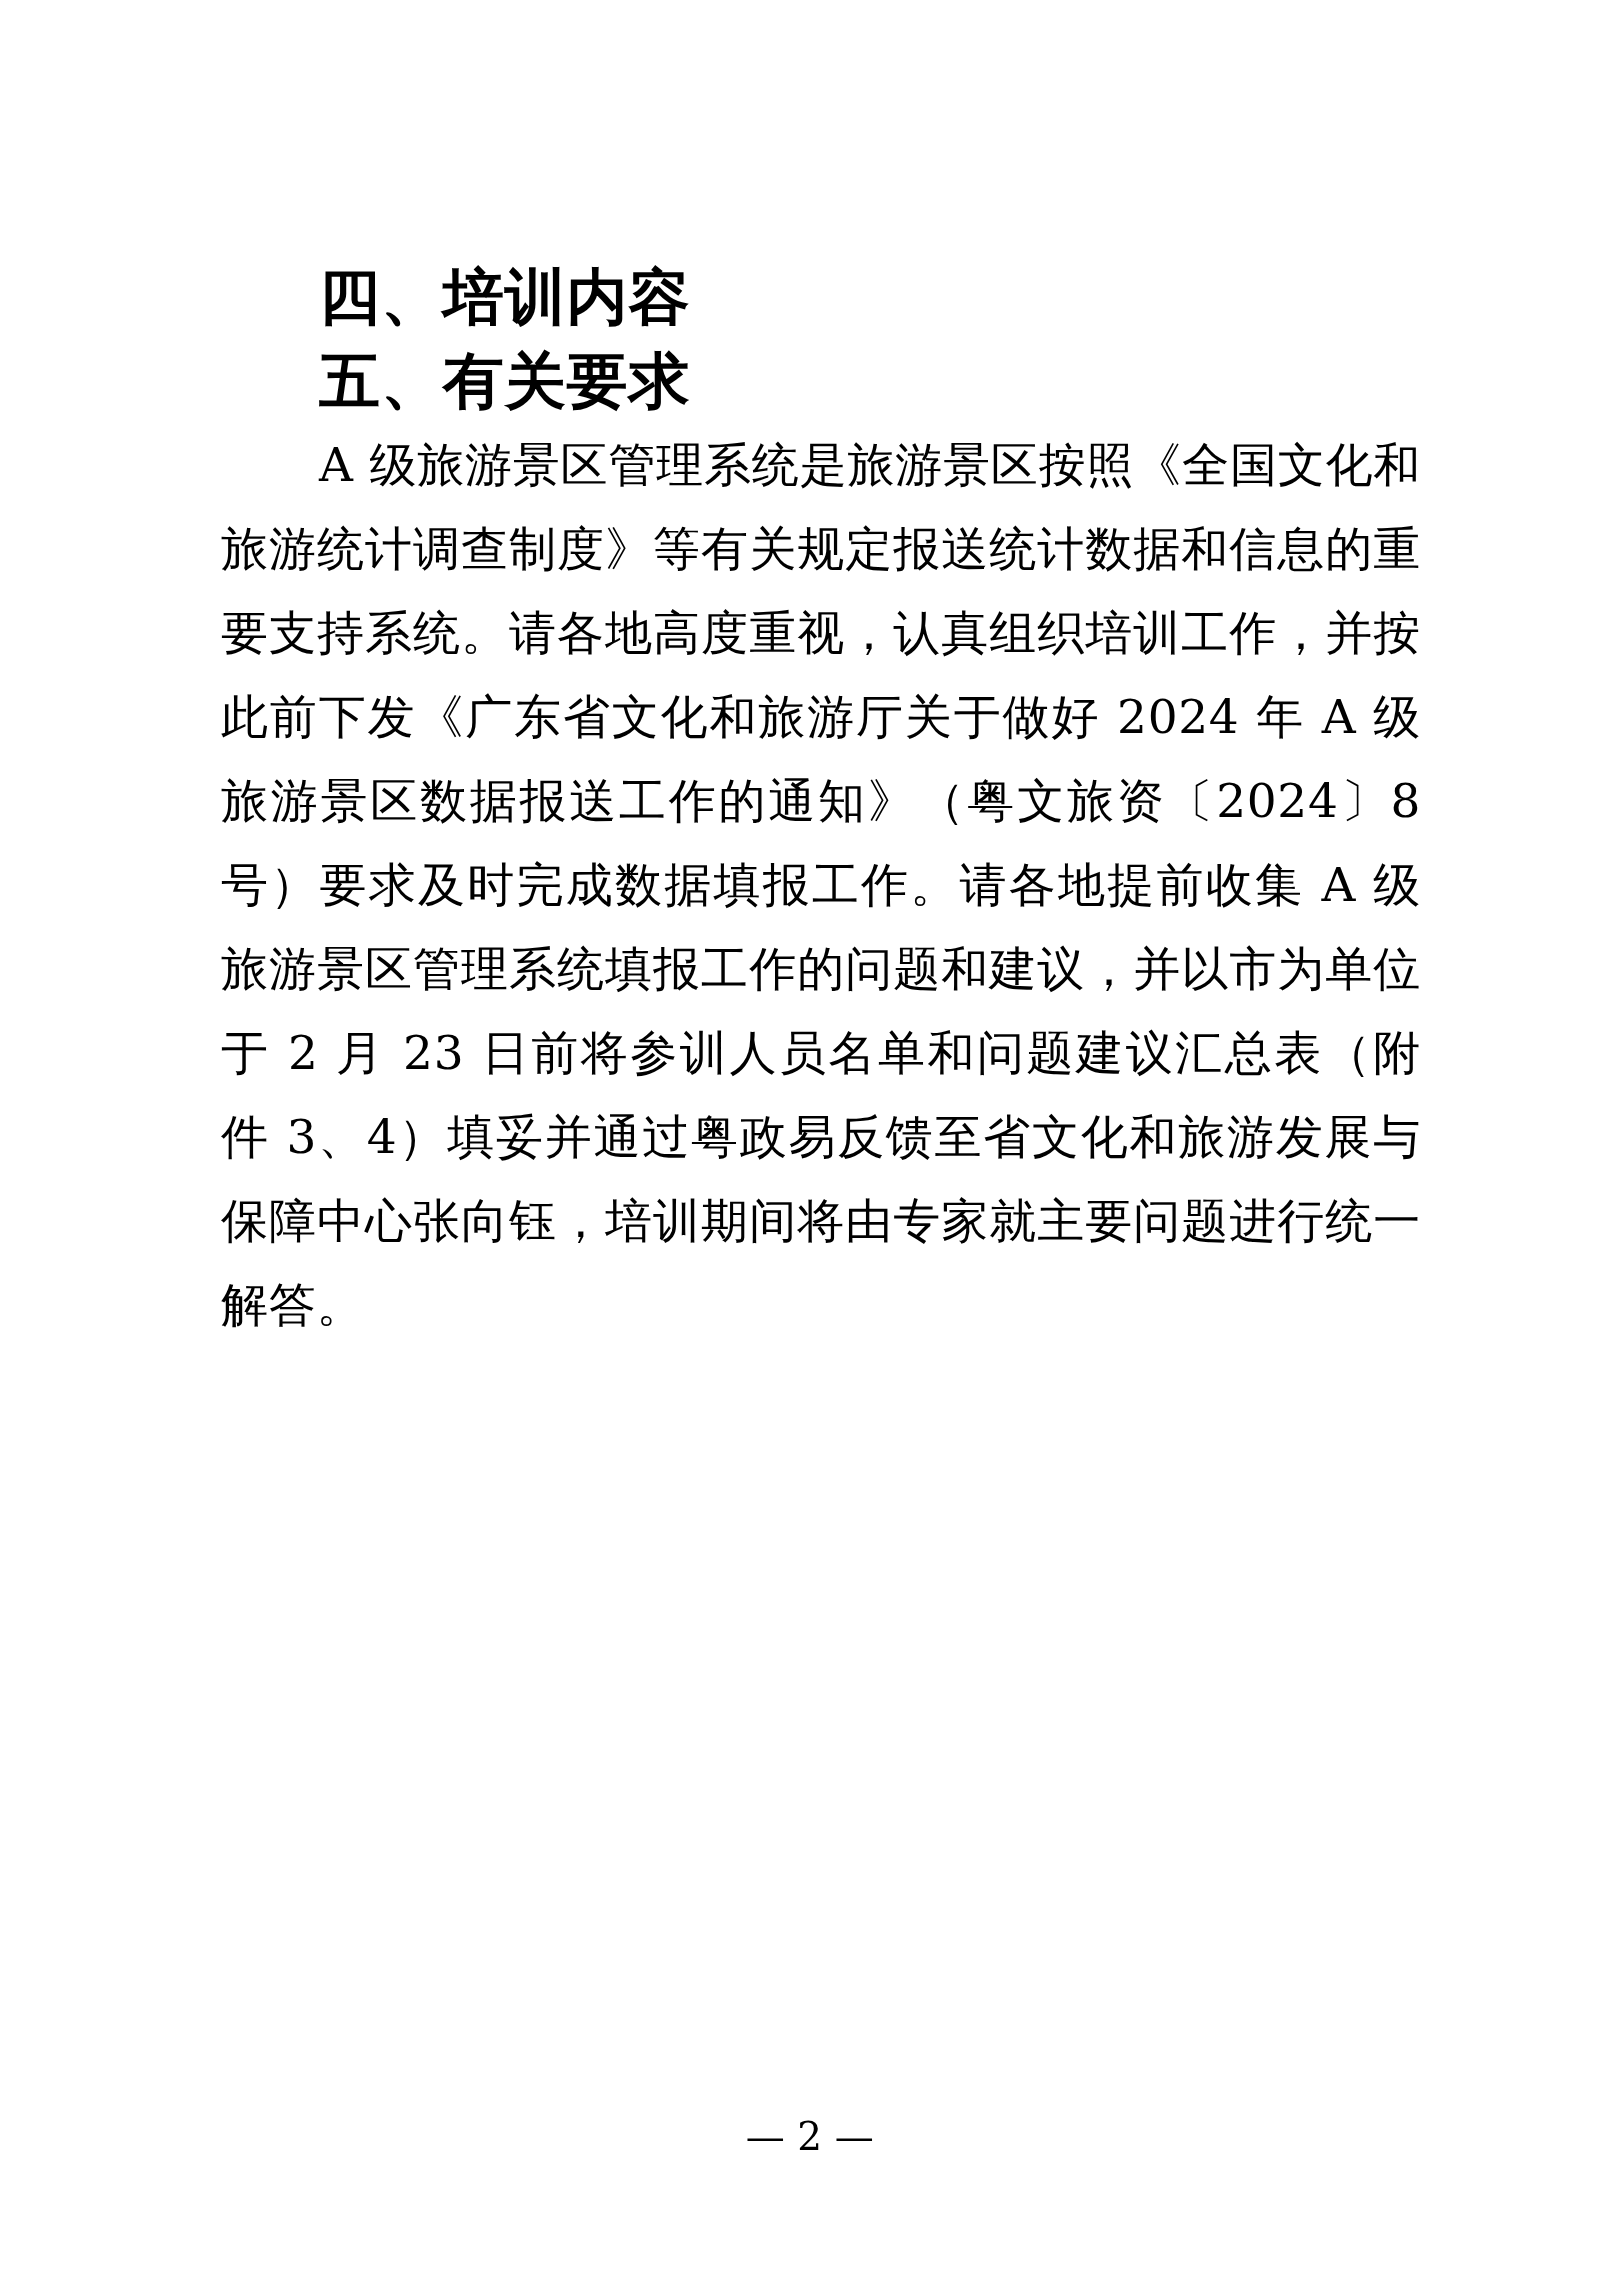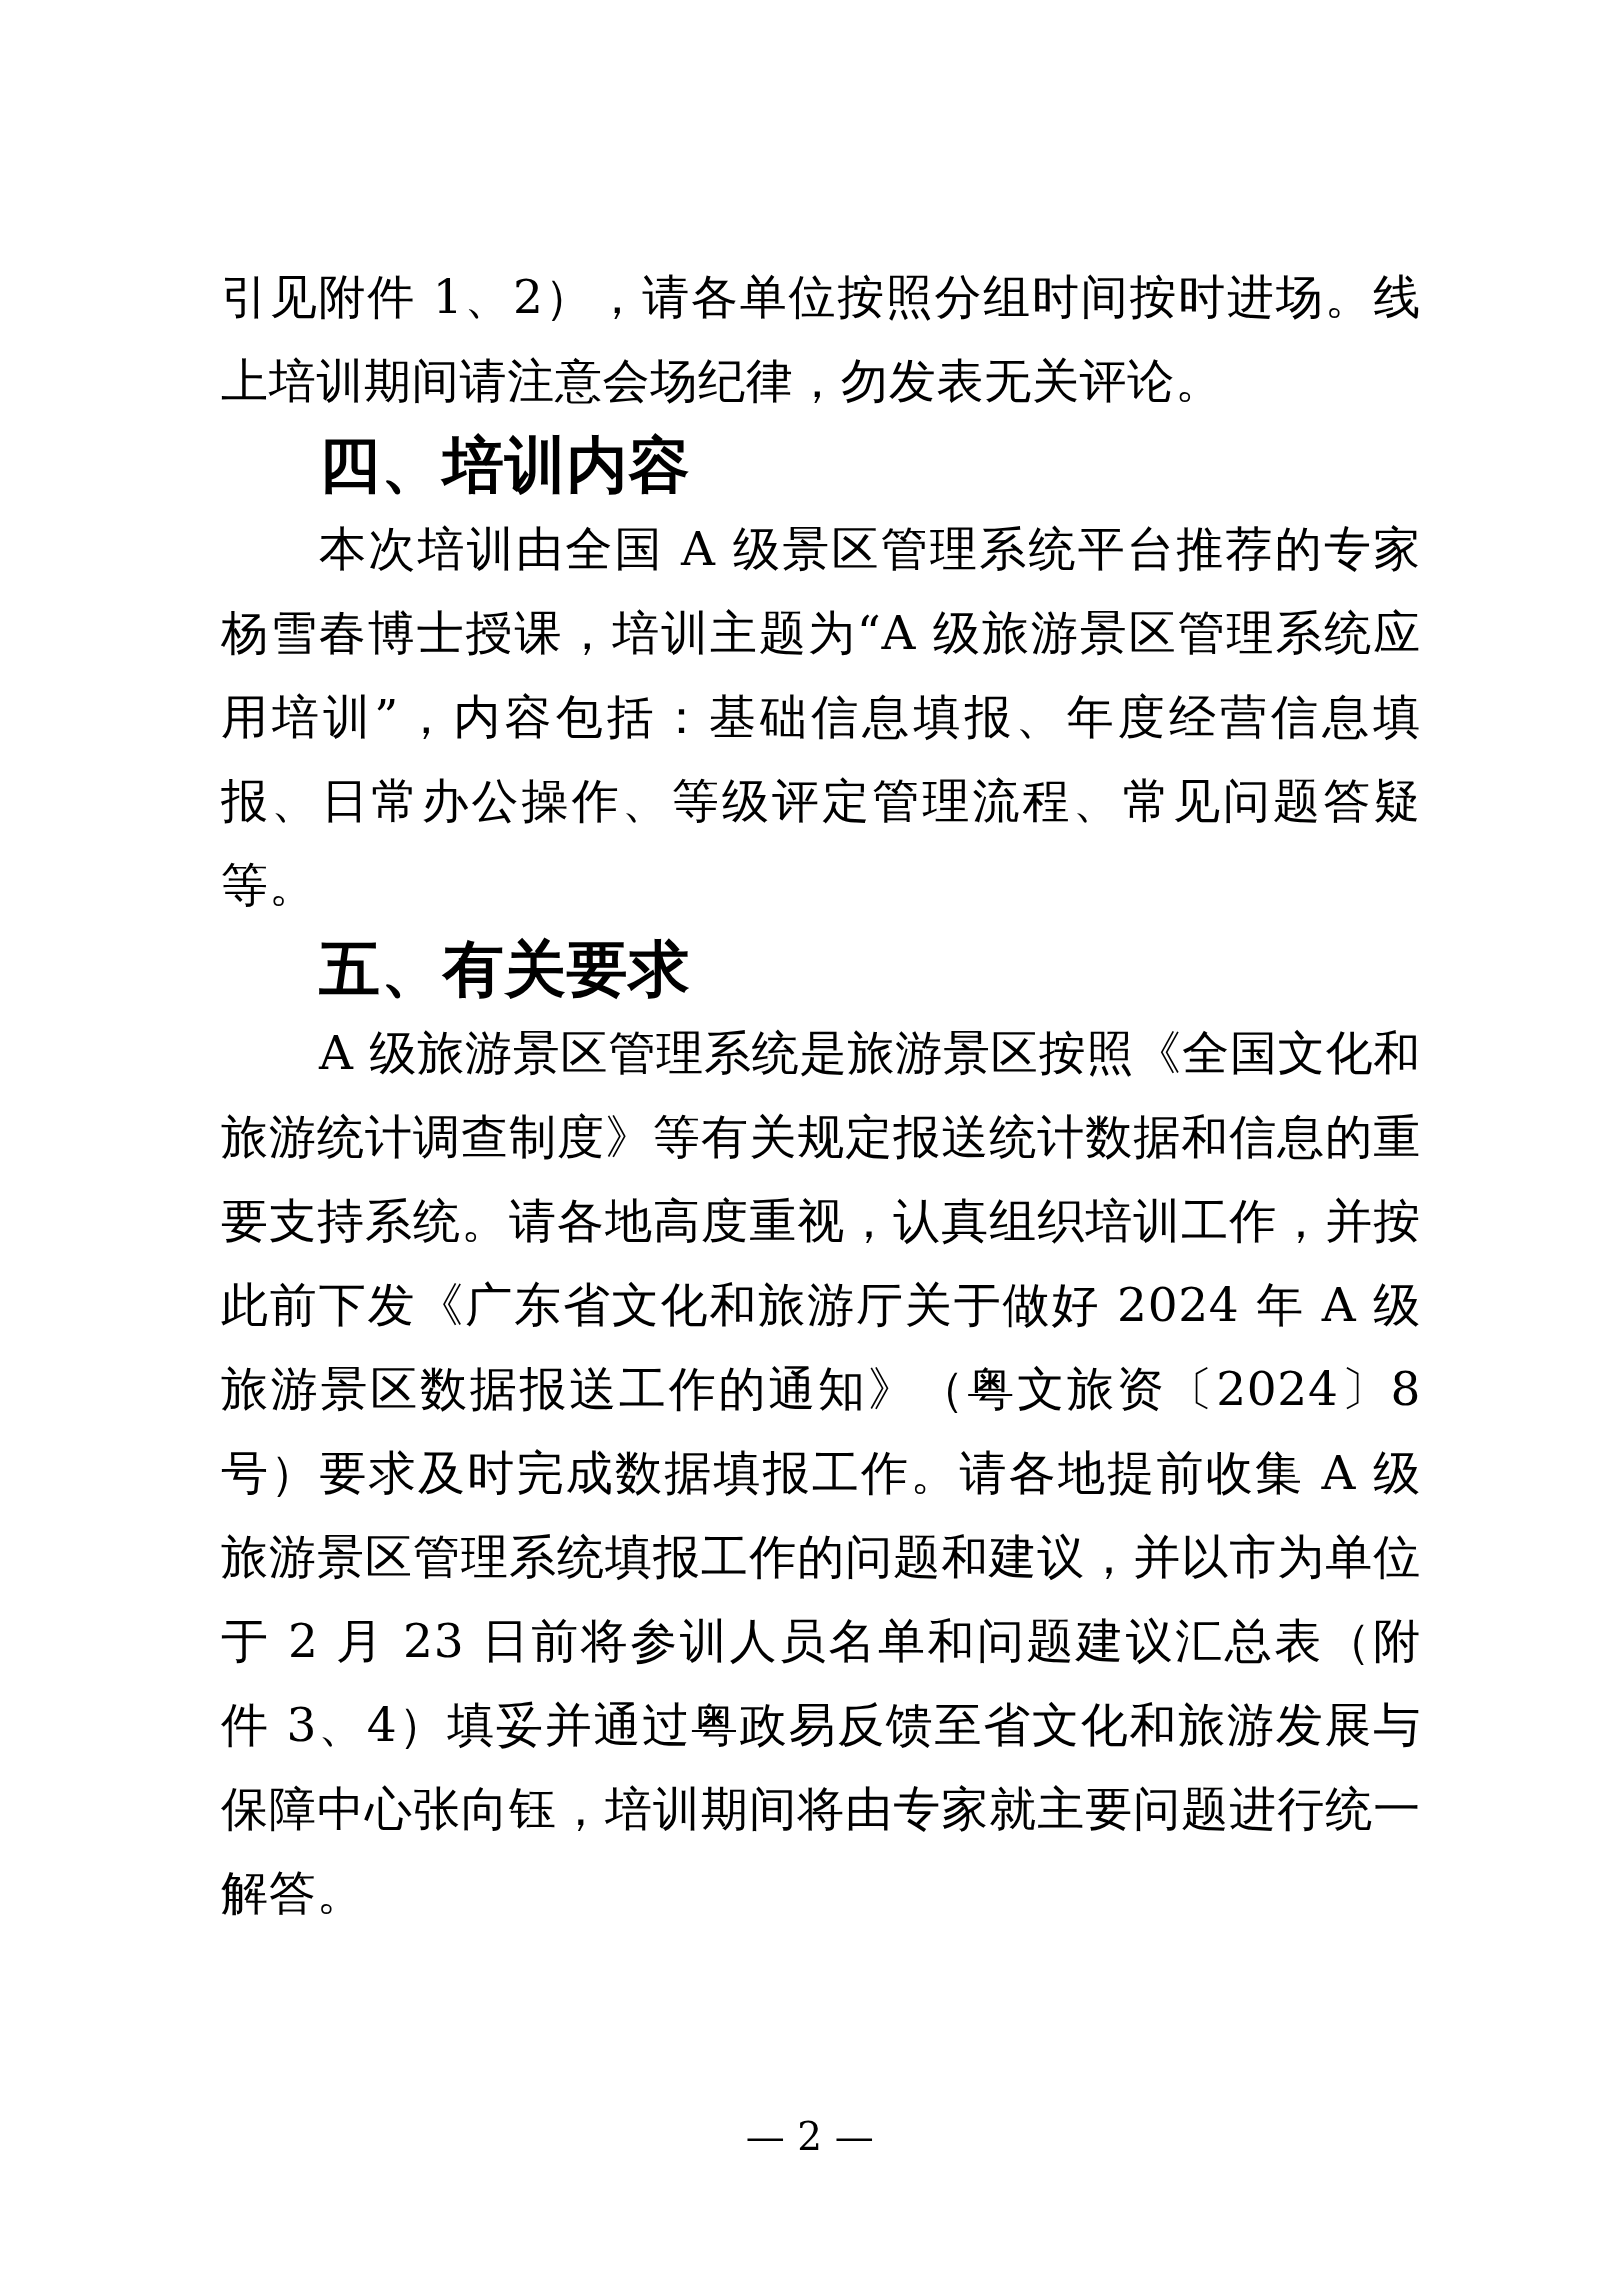--- a/index.html
+++ b/index.html
@@ -79,25 +79,23 @@
   .footer .pf-right { display: inline-block; }
   .footer .pf-num { display: inline-block; padding: 0 8.2px; }
 </style>
 </head>
 <body>
 
 <div class="page">
 
   <div class="content">
 
-    <p class="para">引见附件 1、2），请各单位按照分组时间按时进场。线上培训期间请注意会场纪律，勿发表无关评论。</p>
 
     <h2 class="heading">四、培训内容</h2>
 
-    <p class="para indent">本次培训由全国 A 级景区管理系统平台推荐的专家杨雪春博士授课，培训主题为“A 级旅游景区管理系统应用培训”，内容包括：基础信息填报、年度经营信息填报、日常办公操作、等级评定管理流程、常见问题答疑等。</p>
 
     <h2 class="heading">五、有关要求</h2>
 
     <p class="para indent">A 级旅游景区管理系统是旅游景区按照《全国文化和旅游统计调查制度》等有关规定报送统计数据和信息的重要支持系统。请各地高度重视，认真组织培训工作，并按此前下发《广东省文化和旅游厅关于做好 2024 年 A 级旅游景区数据报送工作的通知》（粤文旅资〔2024〕8 号）要求及时完成数据填报工作。请各地提前收集 A 级旅游景区管理系统填报工作的问题和建议，并以市为单位于 2 月 23 日前将参训人员名单和问题建议汇总表（附件 3、4）填妥并通过粤政易反馈至省文化和旅游发展与保障中心张向钰，培训期间将由专家就主要问题进行统一解答。</p>
 
 
   </div>
 
   <div class="footer">
     <span class="pf-left">—</span><span class="pf-num">2</span><span class="pf-right">—</span>

